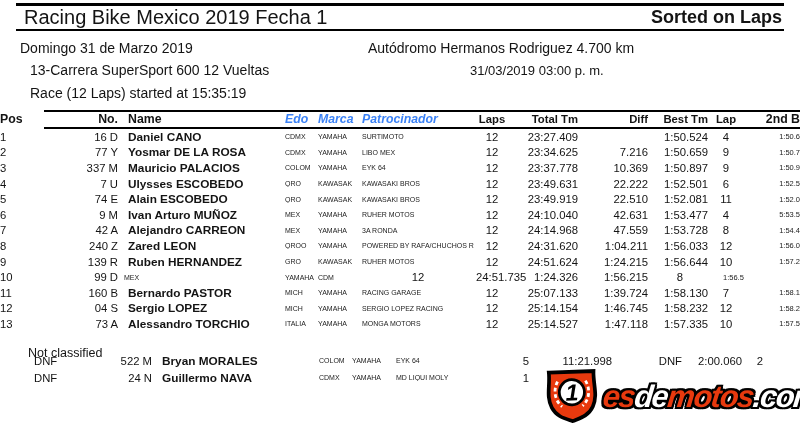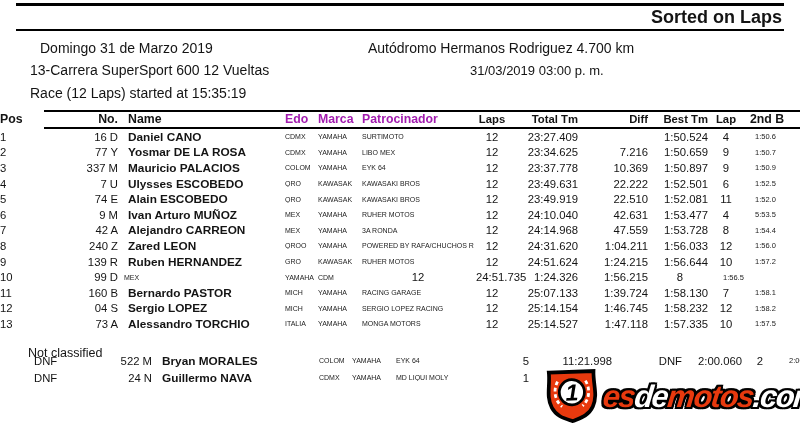--- a/index.html
+++ b/index.html
@@ -11,21 +11,21 @@
   .rule{position:absolute;background:#000;}
   .top-bar{left:16px;right:16px;top:3px;height:3px;}
   .title-underline{left:16px;right:16px;top:29px;height:2px;}
   .header-top{left:44px;right:0;top:110px;height:2px;}
   .header-bottom{left:44px;right:0;top:127px;height:2px;}
 
   .title{position:absolute;left:24px;top:6px;font-size:20px;white-space:nowrap;}
   .sorted{position:absolute;right:18px;top:7px;font-size:18px;font-weight:bold;white-space:nowrap;}
 
   .info{position:absolute;white-space:nowrap;font-size:14px;}
-  .i-date{left:40px;top:40px;text-align:right;}
+  .i-date{left:20px;top:40px;text-align:right;}
   .i-track{left:368px;top:40px;}
   .i-race{left:30px;top:62px;}
   .i-datetime{left:470px;top:63px;font-size:13px;}
   .i-start{left:30px;top:85px;}
 
   .grid{
     display:grid;
     grid-template-columns:75px 47px 161px 33px 44px 116px 32px 72px 70px 60px 32px 58px;
     align-items:center;white-space:nowrap;
   }
@@ -36,23 +36,23 @@
   .row{height:15.6px;}
   #dnfbody .row{height:17px;}
 
   .c-pos{padding-right:6px;font-size:11.3px;}
   .c-no{text-align:right;padding-right:4px;font-size:11.3px;}
   .c-name{padding-left:6px;font-size:11.8px;font-weight:bold;overflow:hidden;}
   .c-edo,.c-marca,.c-pat{font-size:7px;padding-left:2px;overflow:hidden;color:#222;}
   .c-laps{text-align:center;font-size:11.3px;}
   .c-total,.c-diff,.c-best{text-align:right;padding-right:2px;font-size:11.3px;}
   .c-lap{text-align:center;font-size:11.3px;}
-  .c-2nd{font-size:7.5px;padding-left:13px;color:#222;}
+  .c-2nd{font-size:7.5px;padding-left:13px;color:#222;text-align:right;}
   .thead .c-name{font-size:12.3px;}
-  .thead .c-edo,.thead .c-marca,.thead .c-pat{font-size:12.3px;color:#a21caf;}
+  .thead .c-edo,.thead .c-marca,.thead .c-pat{font-size:12.3px;color:#3b82f6;font-style:italic;}
   .thead .c-laps{text-align:center;}
   .thead .c-2nd{font-size:12.3px;padding-left:8px;color:#141414;}
   .thead .c-pos,.thead .c-no{font-size:12.3px;}
   .total-shift{padding-right:24px;}
 
   .notclass{position:absolute;left:28px;top:346px;font-size:12.5px;}
 
   .logo{position:absolute;left:544px;top:368px;width:256px;height:56px;display:flex;align-items:center;}
   .logo svg{flex:0 0 auto;transform:rotate(-2deg);}
   .logo-text{
@@ -63,20 +63,21 @@
   }
   .lg-red{color:#e8390e;}
   .lg-white{color:#ffffff;}
 </style>
 </head>
 <body>
 
 <div class="page">
 
   <div class="rule top-bar"></div>
+  <div class="title">Racing Bike Mexico 2019 Fecha 1</div>
   <div class="sorted">Sorted on Laps</div>
   <div class="rule title-underline"></div>
 
   <div class="info i-date">Domingo 31 de Marzo 2019</div>
   <div class="info i-track">Autódromo Hermanos Rodriguez 4.700 km</div>
   <div class="info i-race">13-Carrera SuperSport 600 12 Vueltas</div>
   <div class="info i-datetime">31/03/2019 03:00 p. m.</div>
   <div class="info i-start">Race (12 Laps) started at 15:35:19</div>
 
   <div class="rule header-top"></div>

